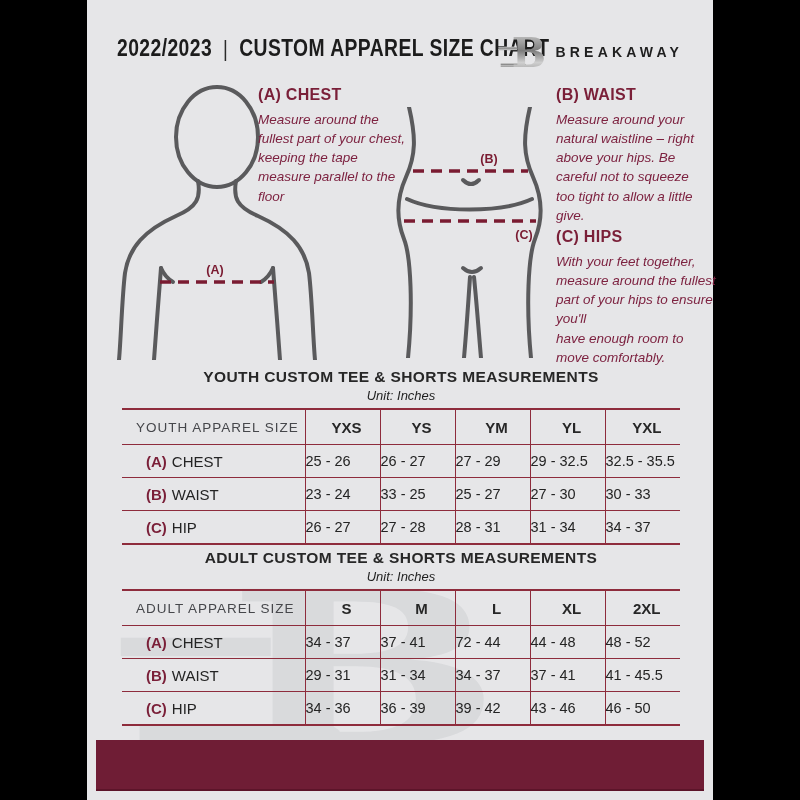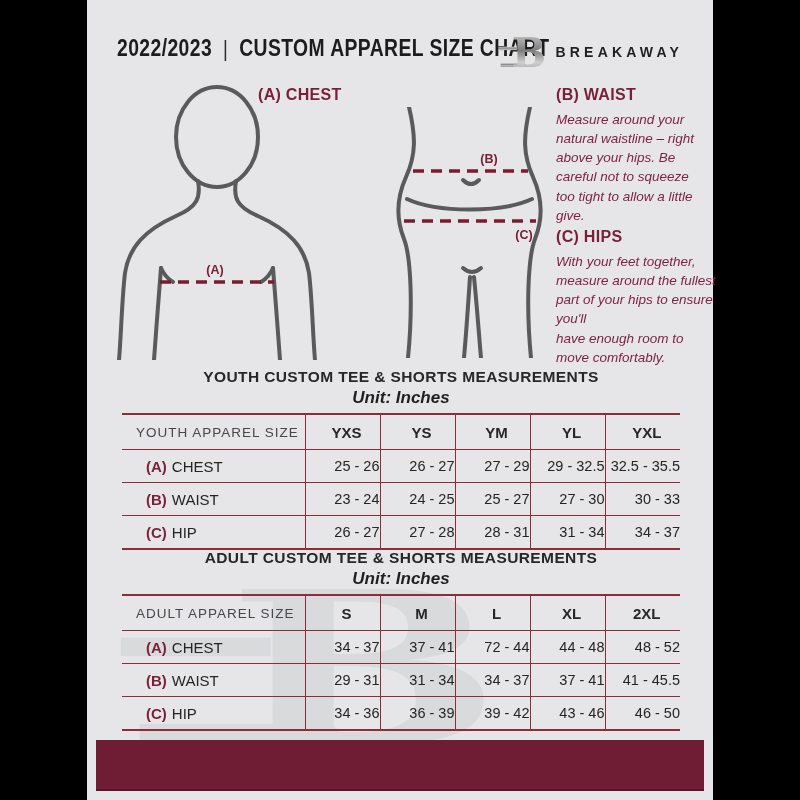--- a/index.html
+++ b/index.html
@@ -33,32 +33,32 @@
          white-space:pre-line;}
   .ins-a-pos{left:171px;top:86px;width:150px;}
   .ins-b-pos{left:469px;top:86px;width:152px;}
   .ins-c-pos{left:469px;top:228px;width:164px;}
 
   
   .tbl-block{position:absolute;left:35px;width:558px;z-index:1;text-align:center;}
   .tbl-block.youth{top:368px;}
   .tbl-block.adult{top:549px;}
   .tbl-title{font-size:15.5px;font-weight:bold;letter-spacing:.4px;color:#272727;}
-  .tbl-unit{font-size:17px;font-style:italic;color:#1f1f1f;margin-top:2px;font-weight:bold;}
+  .tbl-unit{font-size:13px;font-style:italic;color:#1f1f1f;margin-top:2px;}
   table.size{border-collapse:collapse;table-layout:fixed;width:558px;margin-top:5px;
              border-top:2px solid #8e2c3c;border-bottom:2px solid #8e2c3c;}
   table.size col.c0{width:183px;}
   table.size col.cn{width:75px;}
   table.size th,table.size td{border:1.5px solid #8e2c3c;padding:0;font-weight:normal;}
   table.size th:first-child,table.size td:first-child{border-left:none;margin-top:32px;}
   table.size th:last-child,table.size td:last-child{border-right:none;}
   table.size thead th{height:34px;font-size:15px;font-weight:bold;color:#272727;padding-left:8px;}
   table.size thead th.corner{font-weight:normal;font-size:13.5px;letter-spacing:1px;
                              color:#46474b;text-align:left;padding-left:14px;}
-  table.size tbody td{height:32px;font-size:14.5px;color:#242424;text-align:right;}
+  table.size tbody td{height:32px;font-size:14.5px;color:#242424;text-align:left;}
   table.size tbody td.rowlbl{text-align:left;padding-left:24px;font-size:15px;}
   .pfx{font-weight:bold;color:#7a1f38;margin-right:5px;}
 
   
   .footer-bar{position:absolute;left:9px;top:740px;width:608px;height:49px;background:#6f1d35;
               border-bottom:2px solid #5c1429;z-index:2;}
 </style>
 </head>
 <body>
 
@@ -120,20 +120,21 @@
       <path class="body-line" d="M78,170 C76,200 74,228 72,251" stroke-width="2.6"></path>
       <path class="body-line" d="M82,170 C85,200 87,228 89,251" stroke-width="2.6"></path>
       <line class="dash" x1="21" y1="64" x2="136" y2="64"></line>
       <text class="fig-label" x="97" y="56" text-anchor="middle">(B)</text>
       <line class="dash" x1="12" y1="114" x2="144" y2="114"></line>
       <text class="fig-label" x="132" y="132" text-anchor="middle">(C)</text>
     </svg>
 
     <div class="ins ins-a-pos">
       <div class="ins-h">(A) CHEST</div>
+      <div class="ins-b">Measure around the fullest part of your chest, keeping the tape measure parallel to the floor</div>
     </div>
     <div class="ins ins-b-pos">
       <div class="ins-h">(B) WAIST</div>
       <div class="ins-b">Measure around your natural waistline – right above your hips. Be careful not to squeeze too tight to allow a little give.</div>
     </div>
     <div class="ins ins-c-pos">
       <div class="ins-h">(C) HIPS</div>
       <div class="ins-b">With your feet together, measure around the fullest part of your hips to ensure you'll
 have enough room to move comfortably.</div>
     </div>
@@ -165,21 +166,21 @@
             <td class="rowlbl"><span class="pfx">(A)</span><span>CHEST</span></td>
             <td>25 - 26</td>
             <td>26 - 27</td>
             <td>27 - 29</td>
             <td>29 - 32.5</td>
             <td>32.5 - 35.5</td>
           </tr>
           <tr>
             <td class="rowlbl"><span class="pfx">(B)</span><span>WAIST</span></td>
             <td>23 - 24</td>
-            <td>24 - 25</td>
+            <td>33 - 25</td>
             <td>25 - 27</td>
             <td>27 - 30</td>
             <td>30 - 33</td>
           </tr>
           <tr>
             <td class="rowlbl"><span class="pfx">(C)</span><span>HIP</span></td>
             <td>26 - 27</td>
             <td>27 - 28</td>
             <td>28 - 31</td>
             <td>31 - 34</td>

